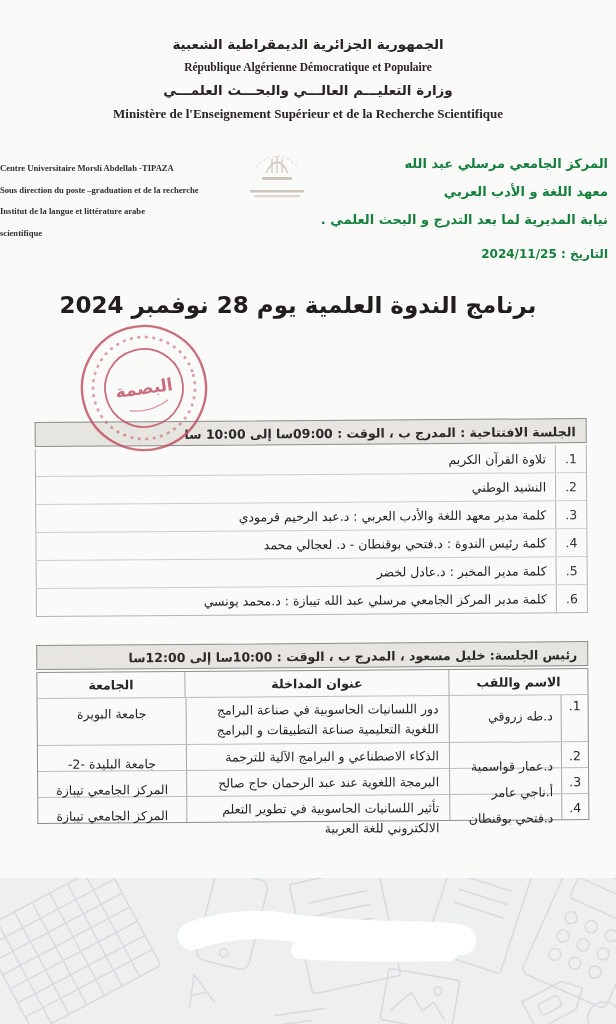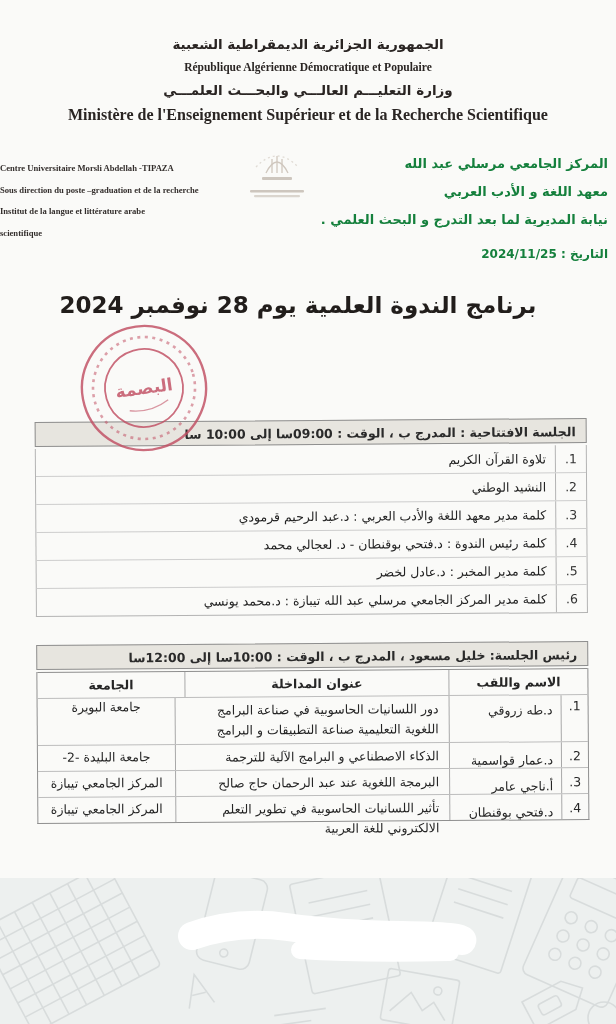--- a/index.html
+++ b/index.html
@@ -7,21 +7,21 @@
     width:616px;height:1024px;position:relative;overflow:hidden;
     background:#fafaf8;
     font-family:"DejaVu Sans",sans-serif;
     color:#262626;
   }
   
   .doc-header{position:absolute;top:36px;left:30px;width:556px;text-align:center;}
   .h-ar1{font-size:13.5px;font-weight:bold;color:#2a2523;margin-bottom:9px;direction:rtl;}
   .h-fr1{font-size:11.5px;font-weight:bold;font-family:"Liberation Serif","DejaVu Serif",serif;color:#2a2523;margin-bottom:9px;}
   .h-ar2{font-size:13.5px;font-weight:bold;color:#2a2523;margin-bottom:8px;direction:rtl;letter-spacing:.5px;}
-  .h-fr2{font-size:16px;font-weight:bold;font-family:"Liberation Serif","DejaVu Serif",serif;color:#2a2523;}
+  .h-fr2{font-size:13px;font-weight:bold;font-family:"Liberation Serif","DejaVu Serif",serif;color:#2a2523;}
   
   .inst-fr{position:absolute;top:158px;left:0;width:242px;text-align:left;
     font-family:"Liberation Serif","DejaVu Serif",serif;font-weight:bold;font-size:8.6px;
     line-height:21.5px;color:#332e2c;}
   .logo-wrap{position:absolute;left:236px;top:143px;width:82px;height:78px;opacity:.55;}
   .inst-ar{position:absolute;top:150px;right:8px;width:350px;direction:rtl;text-align:right;
     font-weight:bold;font-size:13px;line-height:28px;color:#15803d;}
   .date-line{font-size:12px;margin-top:6px;font-weight:bold;}
   
   .doc-title{position:absolute;top:292px;left:0;right:20px;text-align:center;direction:rtl;
@@ -46,23 +46,23 @@
   .t2{margin-top:28px;}
   .t2-grid{border:1px solid #8f8f8f;border-top:none;}
   .t2-colhead,.t2-row{display:flex;direction:rtl;font-size:12.5px;}
   .t2-colhead{height:25px;line-height:25px;font-weight:bold;border-top:1px solid #8f8f8f;}
   .t2-row{border-top:1px solid #bdbdbd;align-items:stretch;}
   .c-namehead{width:112px;flex:none;text-align:center;border-left:1px solid #a8a8a8;}
   .c-namehead.with-num{width:138px;}
   .c-titlehead{flex:1;text-align:center;border-left:1px solid #a8a8a8;}
   .c-univhead{width:147px;flex:none;text-align:center;}
   .c-num{width:26px;flex:none;text-align:center;border-left:1px solid #a8a8a8;padding-top:3px;}
-  .c-name{width:112px;flex:none;text-align:right;padding:7px 8px 0 2px;border-left:1px solid #a8a8a8;box-sizing:border-box;}
+  .c-name{width:112px;flex:none;text-align:right;padding:13px 8px 0 2px;border-left:1px solid #a8a8a8;box-sizing:border-box;}
   .c-title{flex:1;text-align:right;padding:3px 10px 3px 6px;border-left:1px solid #a8a8a8;line-height:20px;}
-  .c-univ{width:137px;flex:none;text-align:center;padding-top:1px;}
+  .c-univ{width:148px;flex:none;text-align:center;padding-top:8px;}
   .t2-row.tall{min-height:44px;}
   .t2-row.short{height:25px;line-height:22px;}
   
   .scan-bg{position:absolute;left:0;top:878px;width:616px;height:146px;}
 </style>
 </head>
 <body>
 
 <div class="doc-header">
   <div class="h-ar1">الجمهورية الجزائرية الديمقراطية الشعبية</div>

